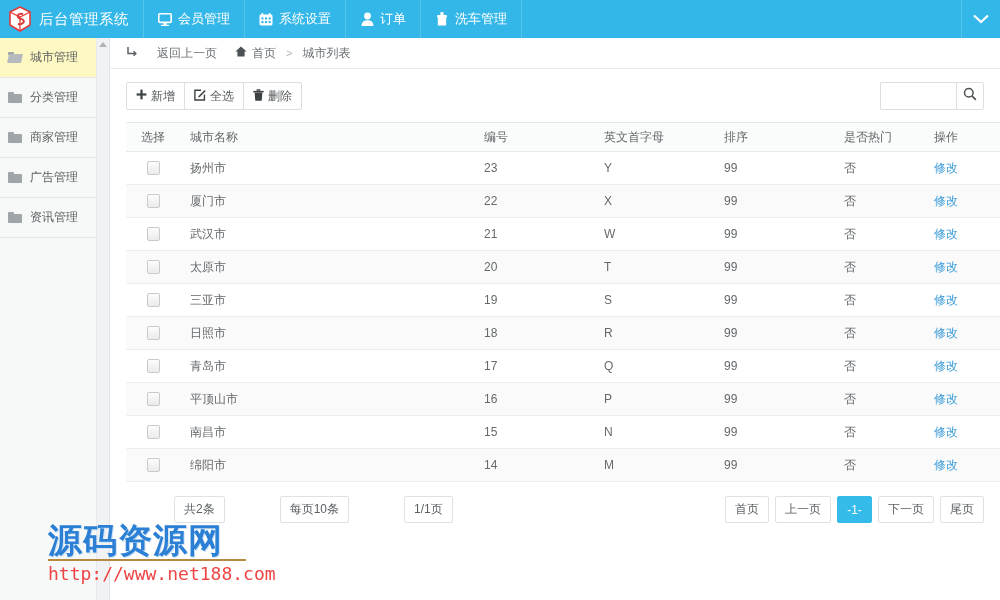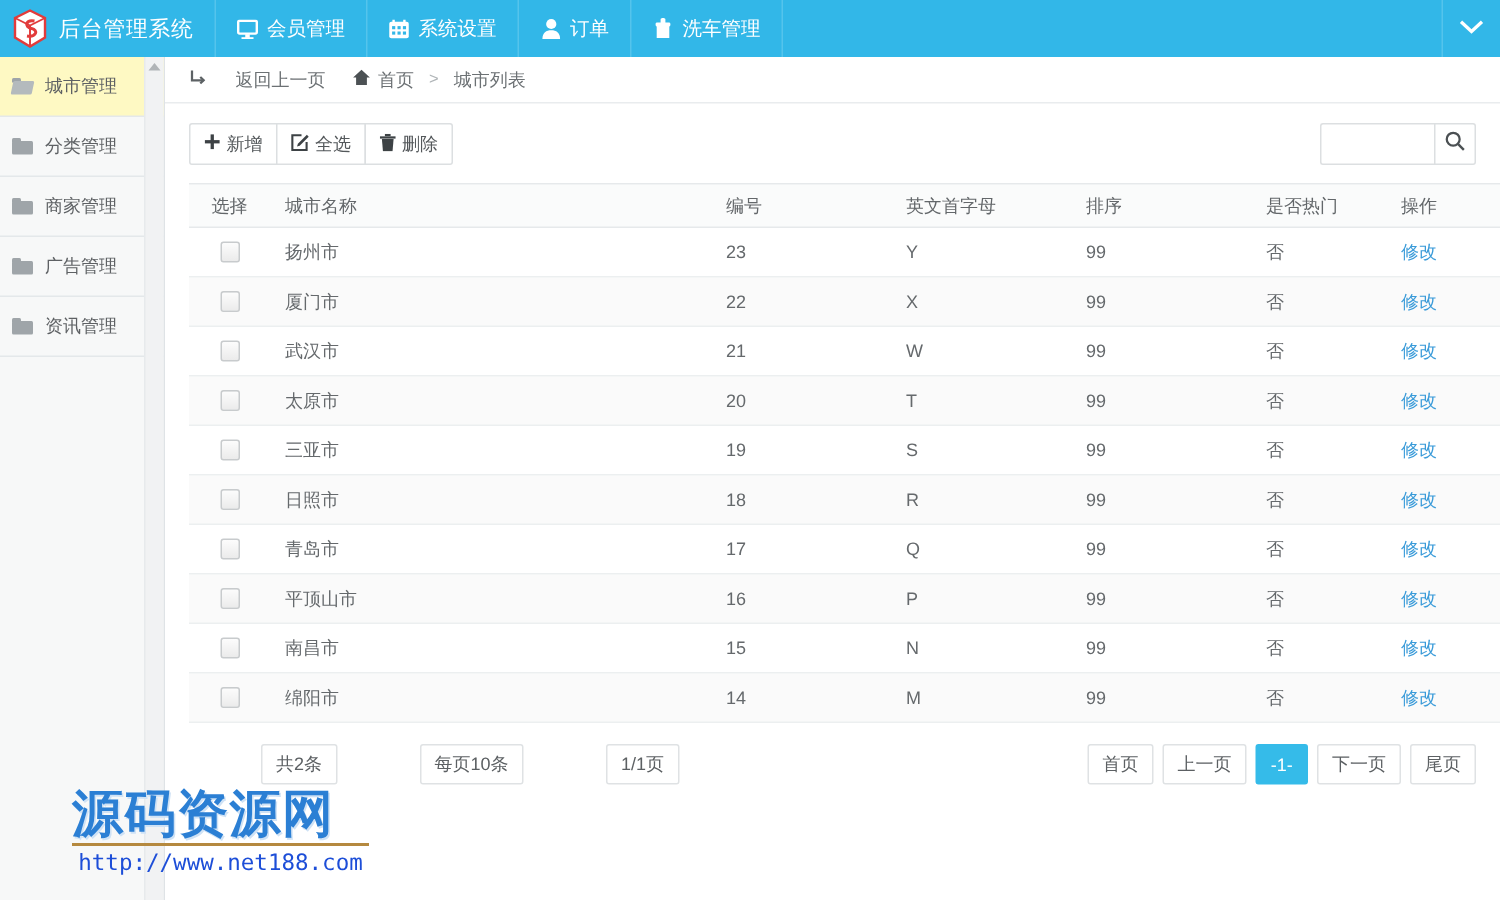--- a/index.html
+++ b/index.html
@@ -182,21 +182,21 @@
     position: absolute; left: 8px; bottom: 16px; width: 210px; margin-left: 40px;
   }
   .wm-title {
     font-size: 34px; font-weight: bold; color: #2b7fd4;
     letter-spacing: 1px; line-height: 1; text-shadow: 1px 1px 0 #cfe2f5;
     font-family: "DejaVu Sans", sans-serif;
   }
   .wm-rule { height: 2px; background: #b5893f; margin: 2px 0 2px 0; width: 198px; }
   .wm-url {
     font-family: "DejaVu Sans Mono", "Liberation Mono", monospace;
-    font-size: 15px; color: #1d4ed8; text-align: center; width: 198px;
+    font-size: 18px; color: #ef4444; text-align: center; width: 198px;
   }
 </style>
 </head>
 <body>
 
 <div id="app">
 
   <div class="topbar">
     <div class="brand">
       <span class="brand-logo">

